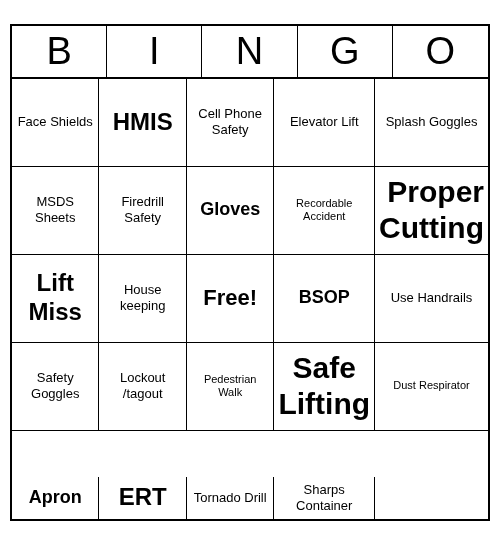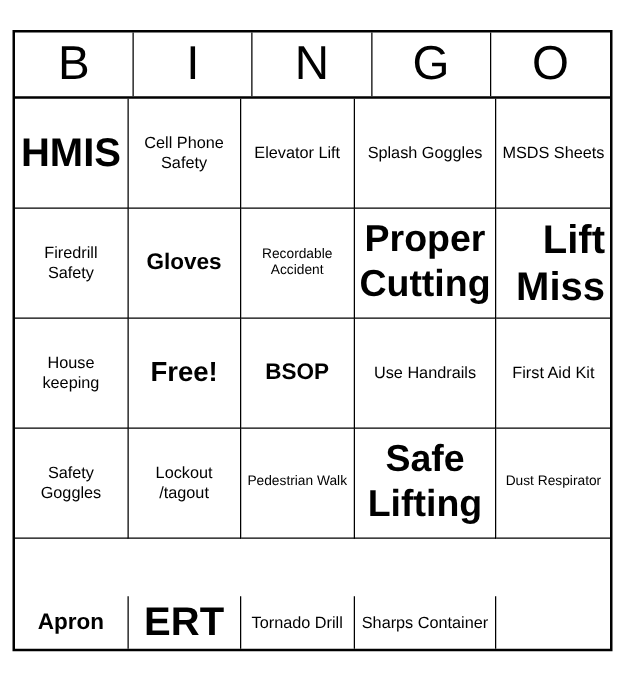--- a/index.html
+++ b/index.html
@@ -53,21 +53,21 @@
     }
     .bingo-cell:nth-child(n+21) {
       border-bottom: none;
       margin-top: 46px;
     }
     .bingo-cell.large-text {
       font-size: 30px;
       font-weight: bold;
     }
     .bingo-cell.xlarge-text {
-      font-size: 32px;
+      font-size: 24px;
       font-weight: bold;
     }
     .bingo-cell.medium-text {
       font-size: 18px;
       font-weight: bold;
     }
     .bingo-cell.small-text {
       font-size: 11px;
     }
     .bingo-cell.free {
@@ -81,35 +81,35 @@
 
 <div class="bingo-card">
   <div class="bingo-header">
   <div class="bingo-header-cell">B</div>
       <div class="bingo-header-cell">I</div>
       <div class="bingo-header-cell">N</div>
       <div class="bingo-header-cell">G</div>
       <div class="bingo-header-cell">O</div>
     </div>
   <div class="bingo-grid">
+  <div class="bingo-cell">Face Shields</div>
       <div class="bingo-cell xlarge-text">HMIS</div>
       <div class="bingo-cell">Cell Phone Safety</div>
       <div class="bingo-cell">Elevator Lift</div>
       <div class="bingo-cell">Splash Goggles</div>
       <div class="bingo-cell">MSDS Sheets</div>
       <div class="bingo-cell">Firedrill Safety</div>
       <div class="bingo-cell medium-text">Gloves</div>
       <div class="bingo-cell small-text">Recordable Accident</div>
       <div class="bingo-cell large-text">Proper Cutting</div>
       <div class="bingo-cell xlarge-text">Lift Miss</div>
       <div class="bingo-cell">House keeping</div>
       <div class="bingo-cell free">Free!</div>
       <div class="bingo-cell medium-text">BSOP</div>
       <div class="bingo-cell">Use Handrails</div>
-      <div class="bingo-cell">First Aid Kit</div>
       <div class="bingo-cell">Safety Goggles</div>
       <div class="bingo-cell">Lockout /tagout</div>
       <div class="bingo-cell small-text">Pedestrian Walk</div>
       <div class="bingo-cell large-text">Safe Lifting</div>
       <div class="bingo-cell small-text">Dust Respirator</div>
       <div class="bingo-cell medium-text">Apron</div>
       <div class="bingo-cell xlarge-text">ERT</div>
       <div class="bingo-cell">Tornado Drill</div>
       <div class="bingo-cell">Sharps Container</div>
     </div>

